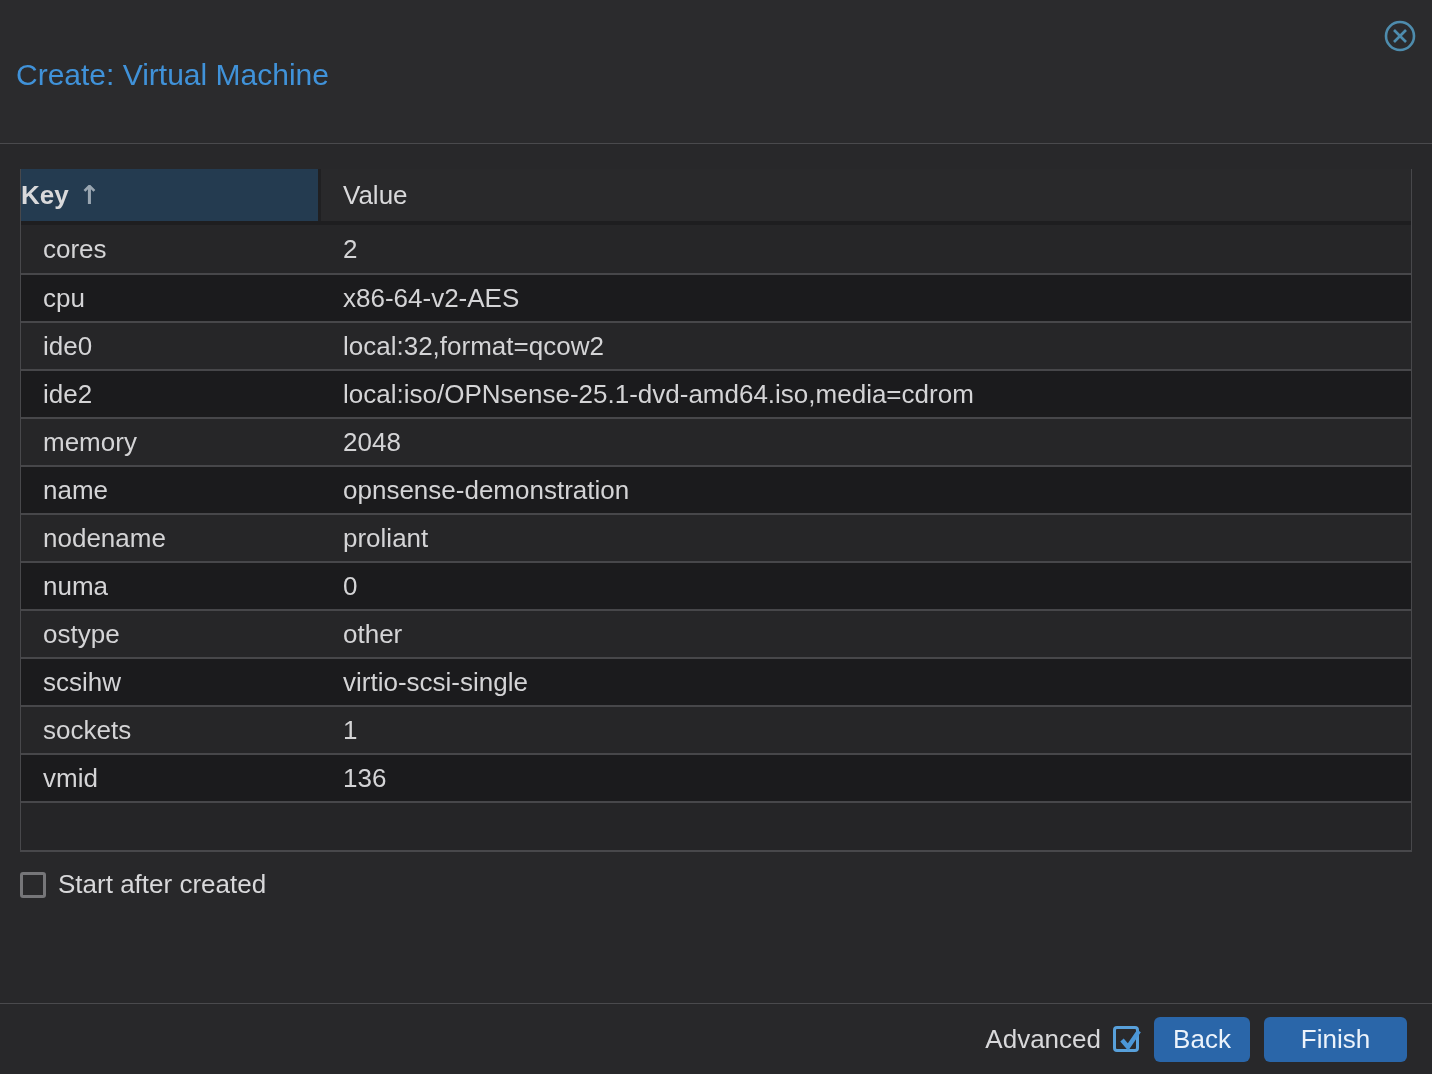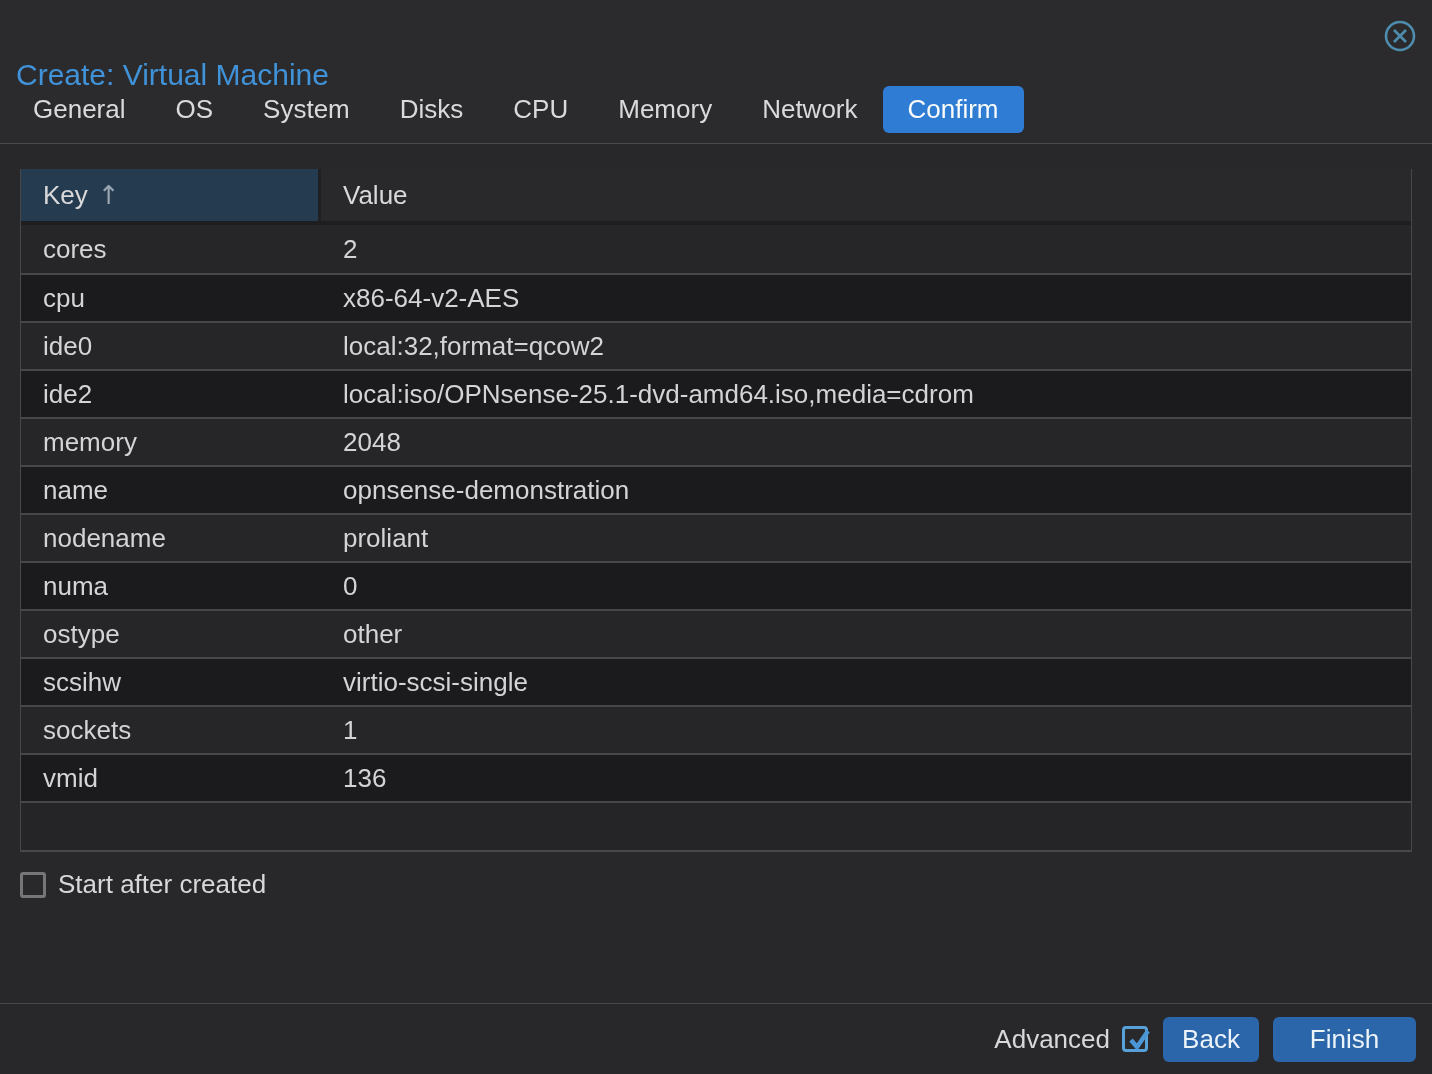--- a/index.html
+++ b/index.html
@@ -41,22 +41,22 @@
   
   .content { padding: 0 20px; }
   .grid {
     margin-top: 25px;
     border-left: 1px solid #48484b; border-right: 1px solid #48484b;
     border-bottom: 2px solid #48484b;
   }
   .grid-head { display: flex; height: 56px; border-bottom: 4px solid #1e1e20; }
   .head-key {
     width: 300px; background: #243b50; display: flex; align-items: center;
-    padding-left: 22px; font-size: 26px; color: #d9d9db;
-    border-right: 3px solid #202022; cursor: pointer;
+    font-size: 26px; color: #d9d9db;
+    border-right: 3px solid #202022; cursor: pointer; font-weight: bold;
   }
   .sort-arrow {
     font-family: "DejaVu Sans", sans-serif;
     color: #9aa6b1; margin-left: 10px; font-size: 26px;
   }
   .head-value {
     flex: 1; background: #29292b; display: flex; align-items: center;
     padding-left: 22px; font-size: 26px; color: #d9d9db; cursor: pointer;
   }
   .grid-row {
@@ -81,21 +81,21 @@
   }
   .cbox.checked { border-color: #58a0da; border-radius: 4px; }
   .cbox.checked svg { position: absolute; left: -1px; top: -4px; }
   .cbox-label { margin-left: 12px; font-size: 26px; color: #d8d8da; }
 
   
   .dlg-footer {
     position: absolute; left: 0; right: 0; bottom: 0; height: 71px;
     border-top: 1px solid #4a4a4d; background: #28282a;
     display: flex; align-items: center; justify-content: flex-end;
-    padding-right: 16px;
+    padding-right: 25px;
   }
   .advanced-field { display: flex; align-items: center; cursor: pointer; }
   .advanced-label { font-size: 26px; color: #d8d8da; margin-right: 12px; }
   .btn {
     height: 45px; border: none; border-radius: 6px;
     background: #2a66a9; color: #ecf3fb; font-size: 26px;
     font-family: inherit; cursor: pointer; text-align: center;
   }
   .btn-back { width: 96px; margin-left: 15px; }
   .btn-finish { width: 143px; margin-left: 14px; }
@@ -109,30 +109,20 @@
     <div class="dlg-title">Create: Virtual Machine</div>
     <button class="close-btn">
       <span>
         <svg width="36" height="36" viewBox="0 0 36 36">
           <circle cx="18" cy="18" r="14" fill="none" stroke="#4e8cad" stroke-width="2.6"></circle>
           <line x1="12" y1="12" x2="24" y2="24" stroke="#4e8cad" stroke-width="2.6"></line>
           <line x1="24" y1="12" x2="12" y2="24" stroke="#4e8cad" stroke-width="2.6"></line>
         </svg>
       </span>
     </button>
-    <div class="tabbar">
-      <button class="tab">General</button>
-      <button class="tab">OS</button>
-      <button class="tab">System</button>
-      <button class="tab">Disks</button>
-      <button class="tab">CPU</button>
-      <button class="tab">Memory</button>
-      <button class="tab">Network</button>
-      <button class="tab active">Confirm</button>
-    </div>
   </div>
 
   <div class="content">
 
     <div class="grid">
       <div class="grid-head">
         <div class="head-key">
           <span>Key</span>
           <span class="sort-arrow">↑</span>
         </div>

